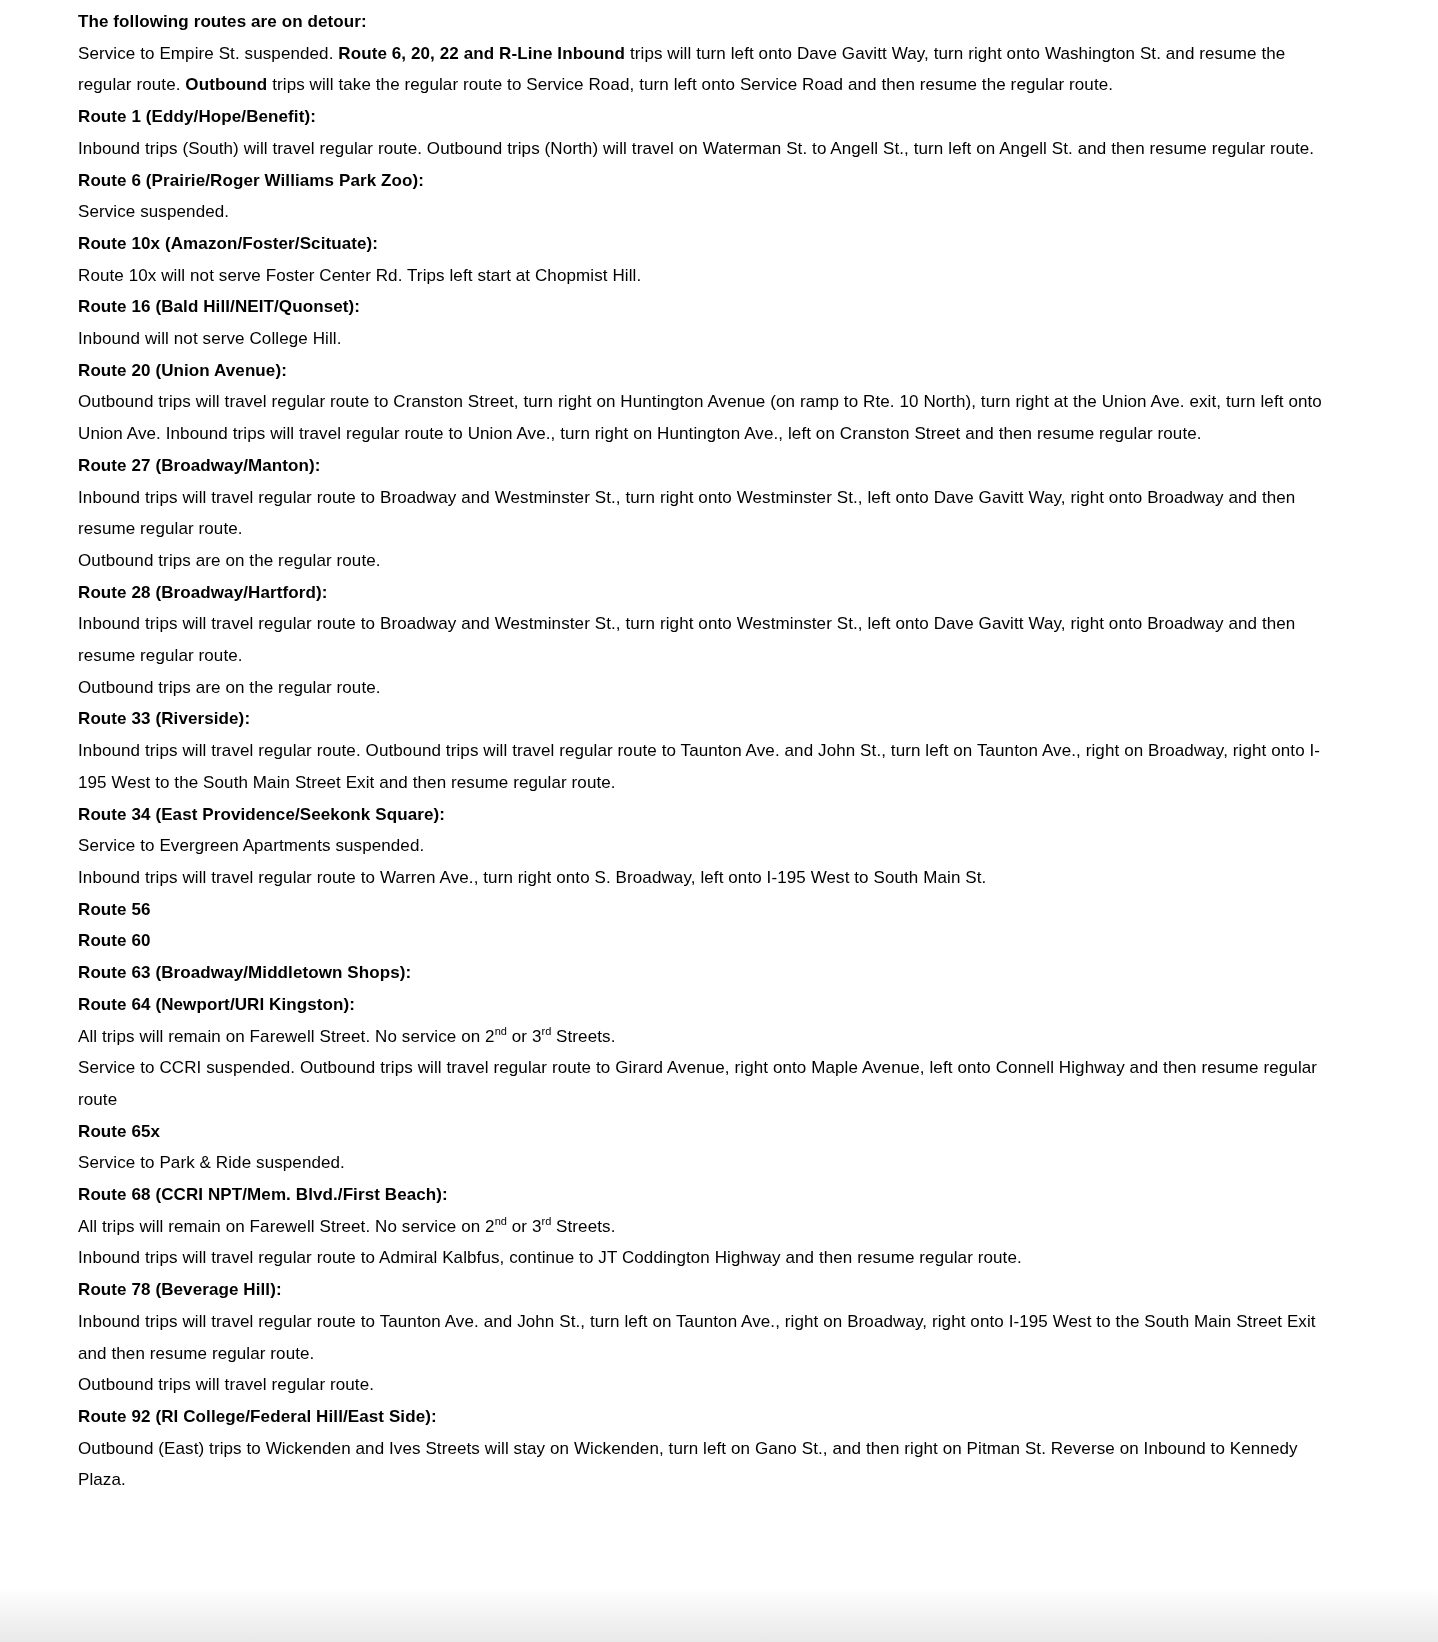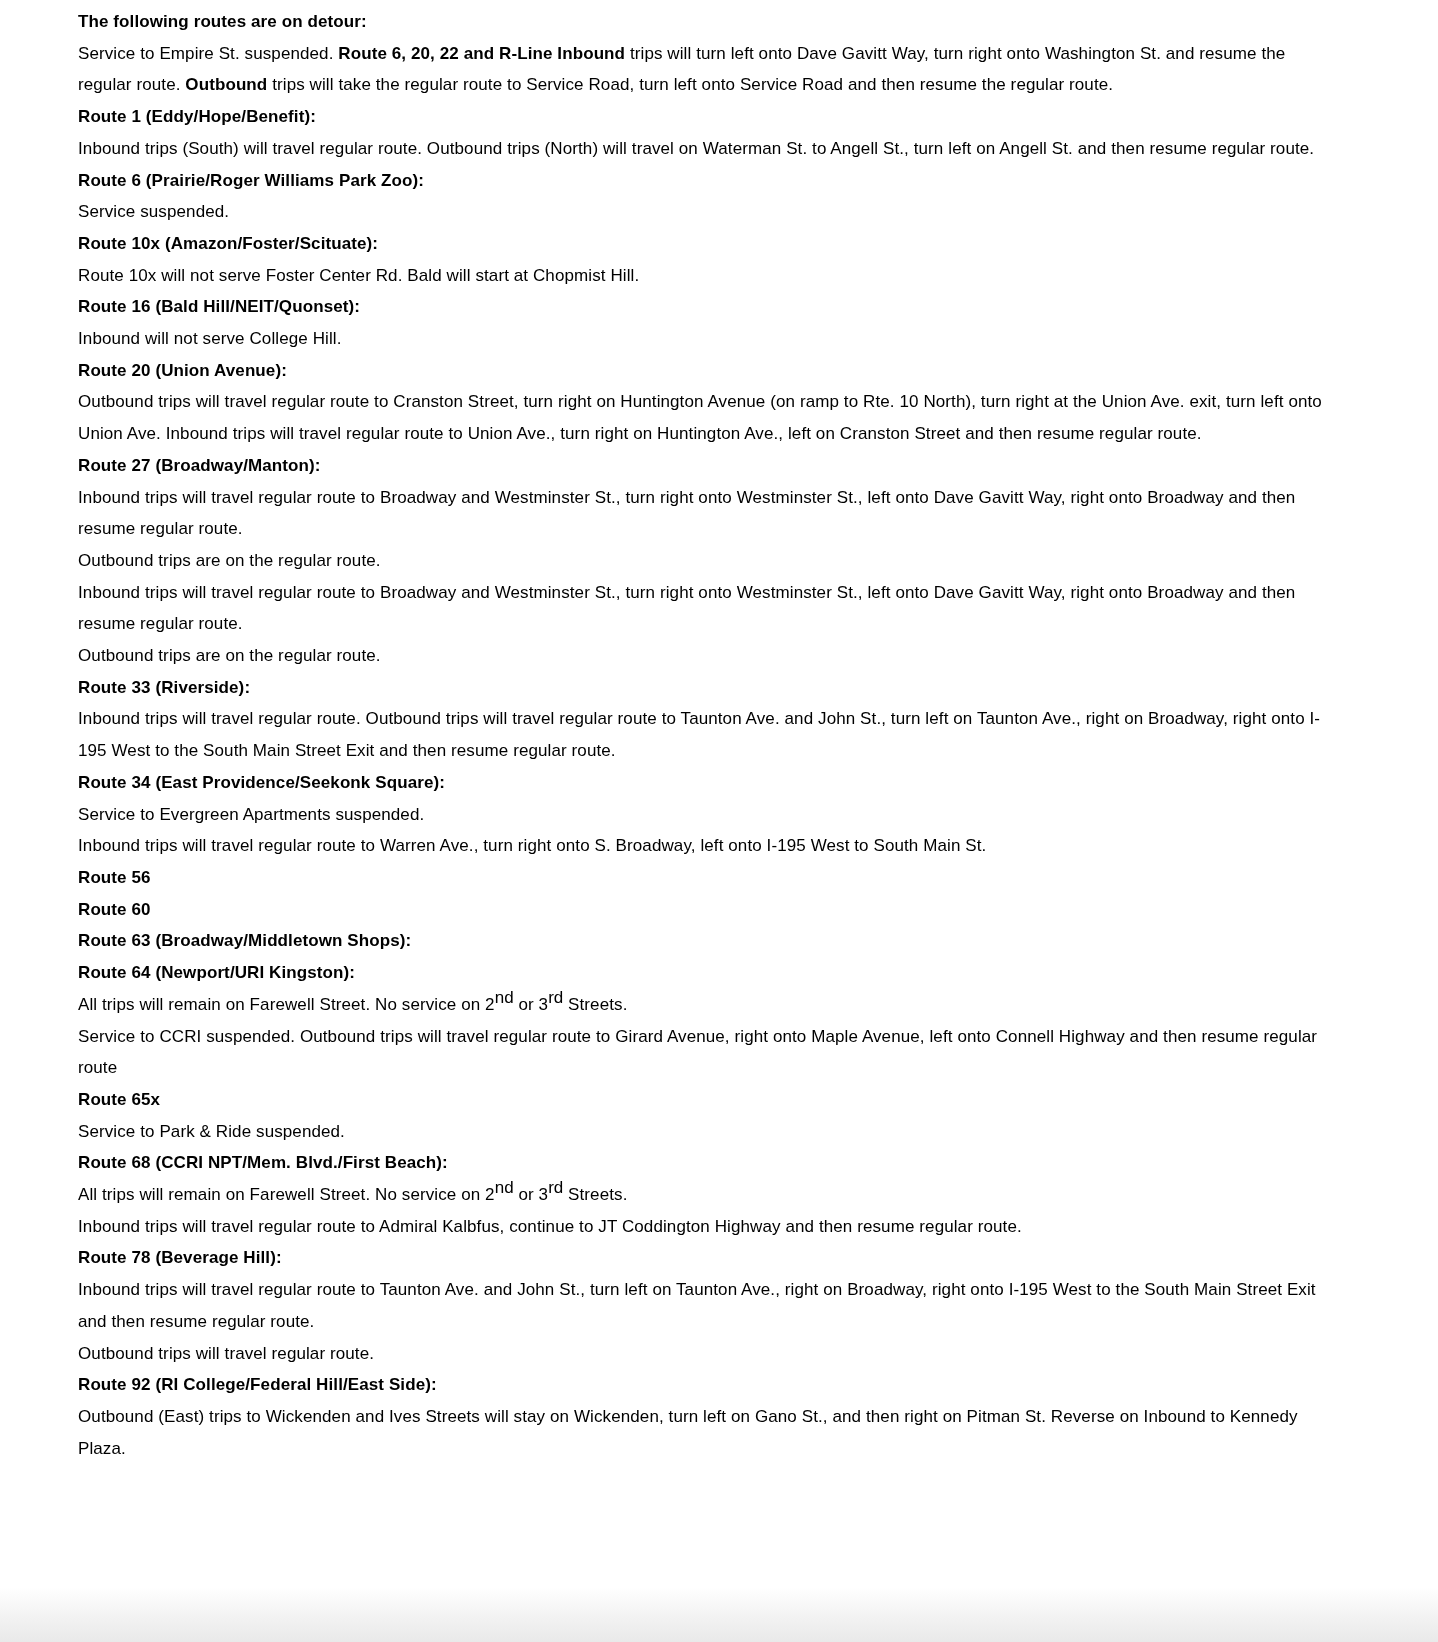--- a/index.html
+++ b/index.html
@@ -31,21 +31,21 @@
   .intro-heading {
     font-weight: bold;
   }
   .route-heading {
     font-weight: bold;
   }
   .bold {
     font-weight: bold;
   }
   sup.sup-run {
-    font-size: 17px;
+    font-size: 11px;
     line-height: 0;
     vertical-align: super;
     letter-spacing: 0;
   }
   .bottom-fade {
     position: absolute;
     left: 0;
     bottom: 0;
     width: 1438px;
     height: 55px;
@@ -57,28 +57,29 @@
 <body>
 
 <div class="doc">
     <p class="intro-heading"><span class="bold">The following routes are on detour:</span></p>
     <p class="para"><span>Service to Empire St. suspended. </span><span class="bold">Route 6, 20, 22 and R-Line Inbound</span><span> trips will turn left onto Dave Gavitt Way, turn right onto Washington St. and resume the regular route. </span><span class="bold">Outbound</span><span> trips will take the regular route to Service Road, turn left onto Service Road and then resume the regular route.</span></p>
     <p class="route-heading"><span>Route 1 (Eddy/Hope/Benefit):</span></p>
     <p class="para"><span>Inbound trips (South) will travel regular route. Outbound trips (North) will travel on Waterman St. to Angell St., turn left on Angell St. and then resume regular route.</span></p>
     <p class="route-heading"><span>Route 6 (Prairie/Roger Williams Park Zoo):</span></p>
     <p class="para"><span>Service suspended.</span></p>
     <p class="route-heading"><span>Route 10x (Amazon/Foster/Scituate):</span></p>
-    <p class="para"><span>Route 10x will not serve Foster Center Rd. Bald will start at Chopmist Hill.</span></p>
+    <p class="para"><span>Route 10x will not serve Foster Center Rd. Trips left start at Chopmist Hill.</span></p>
     <p class="route-heading"><span>Route 16 (Bald Hill/NEIT/Quonset):</span></p>
     <p class="para"><span>Inbound will not serve College Hill.</span></p>
     <p class="route-heading"><span>Route 20 (Union Avenue):</span></p>
     <p class="para"><span>Outbound trips will travel regular route to Cranston Street, turn right on Huntington Avenue (on ramp to Rte. 10 North), turn right at the Union Ave. exit, turn left onto Union Ave. Inbound trips will travel regular route to Union Ave., turn right on Huntington Ave., left on Cranston Street and then resume regular route.</span></p>
     <p class="route-heading"><span>Route 27 (Broadway/Manton):</span></p>
     <p class="para"><span>Inbound trips will travel regular route to Broadway and Westminster St., turn right onto Westminster St., left onto Dave Gavitt Way, right onto Broadway and then resume regular route.</span></p>
     <p class="para"><span>Outbound trips are on the regular route.</span></p>
+    <p class="route-heading"><span>Route 28 (Broadway/Hartford):</span></p>
     <p class="para"><span>Inbound trips will travel regular route to Broadway and Westminster St., turn right onto Westminster St., left onto Dave Gavitt Way, right onto Broadway and then resume regular route.</span></p>
     <p class="para"><span>Outbound trips are on the regular route.</span></p>
     <p class="route-heading"><span>Route 33 (Riverside):</span></p>
     <p class="para"><span>Inbound trips will travel regular route. Outbound trips will travel regular route to Taunton Ave. and John St., turn left on Taunton Ave., right on Broadway, right onto I-195 West to the South Main Street Exit and then resume regular route.</span></p>
     <p class="route-heading"><span>Route 34 (East Providence/Seekonk Square):</span></p>
     <p class="para"><span>Service to Evergreen Apartments suspended.</span></p>
     <p class="para"><span>Inbound trips will travel regular route to Warren Ave., turn right onto S. Broadway, left onto I-195 West to South Main St.</span></p>
     <p class="route-heading"><span>Route 56</span></p>
     <p class="route-heading"><span>Route 60</span></p>
     <p class="route-heading"><span>Route 63 (Broadway/Middletown Shops):</span></p>

